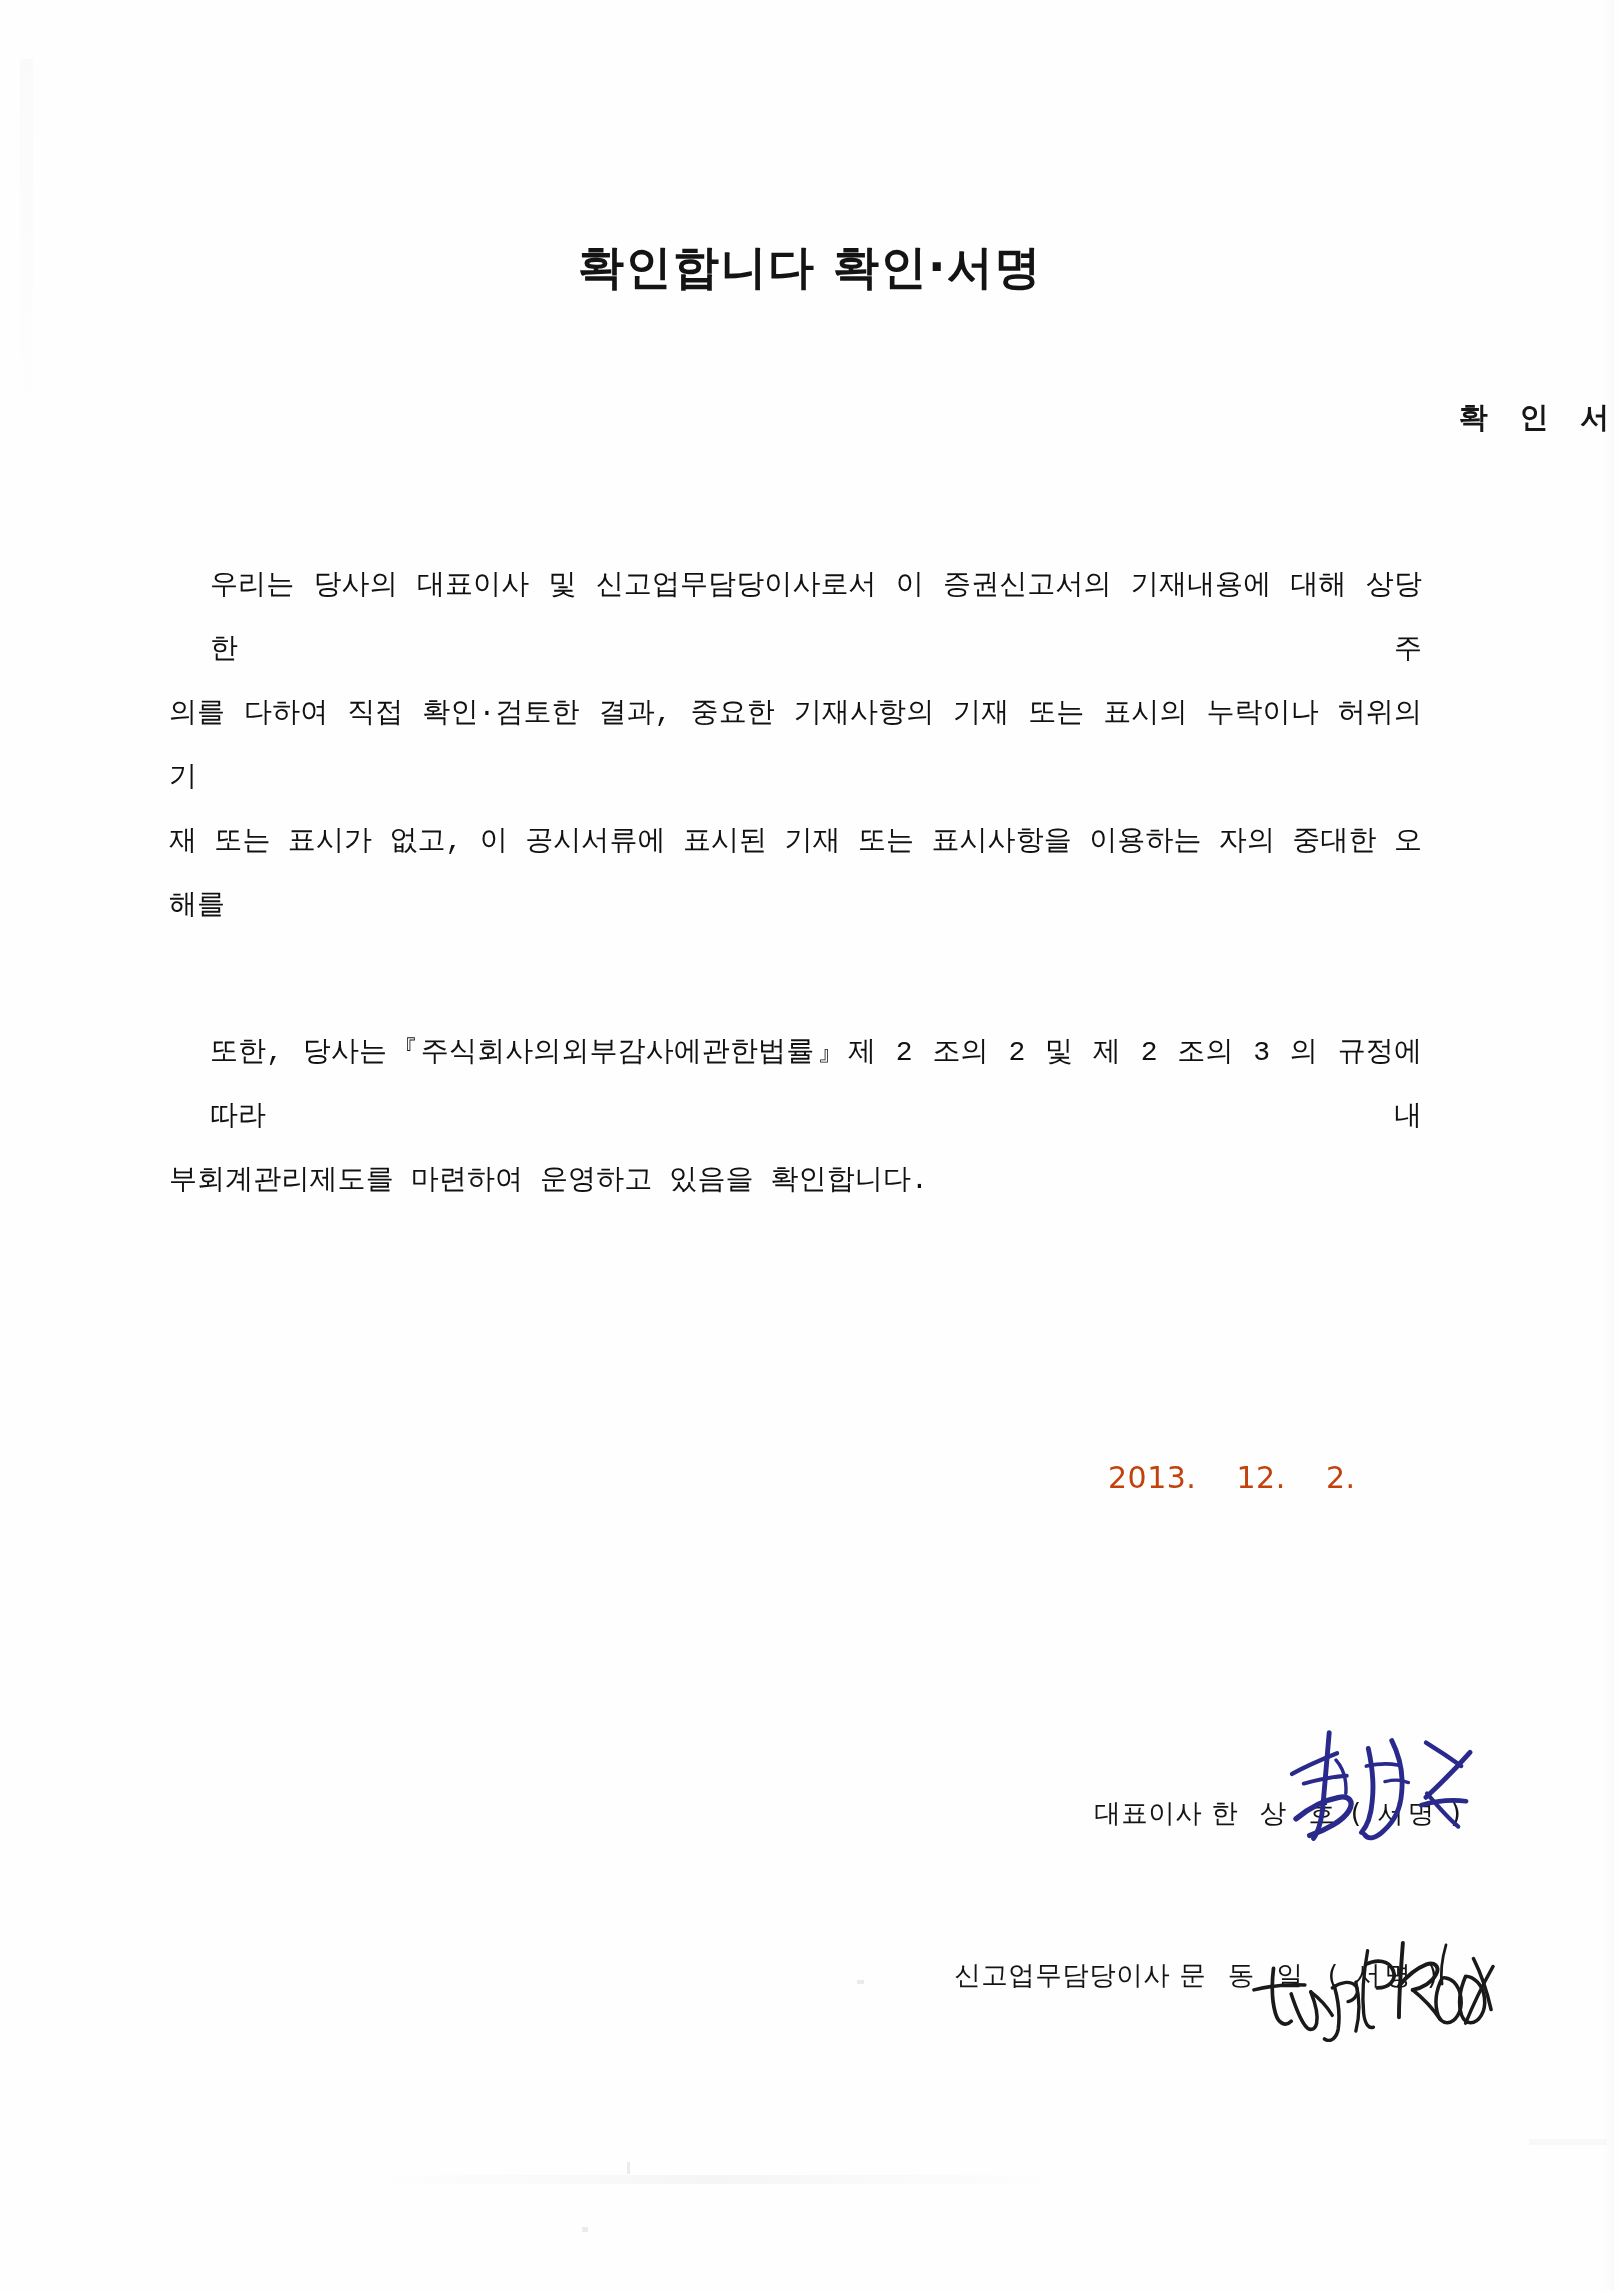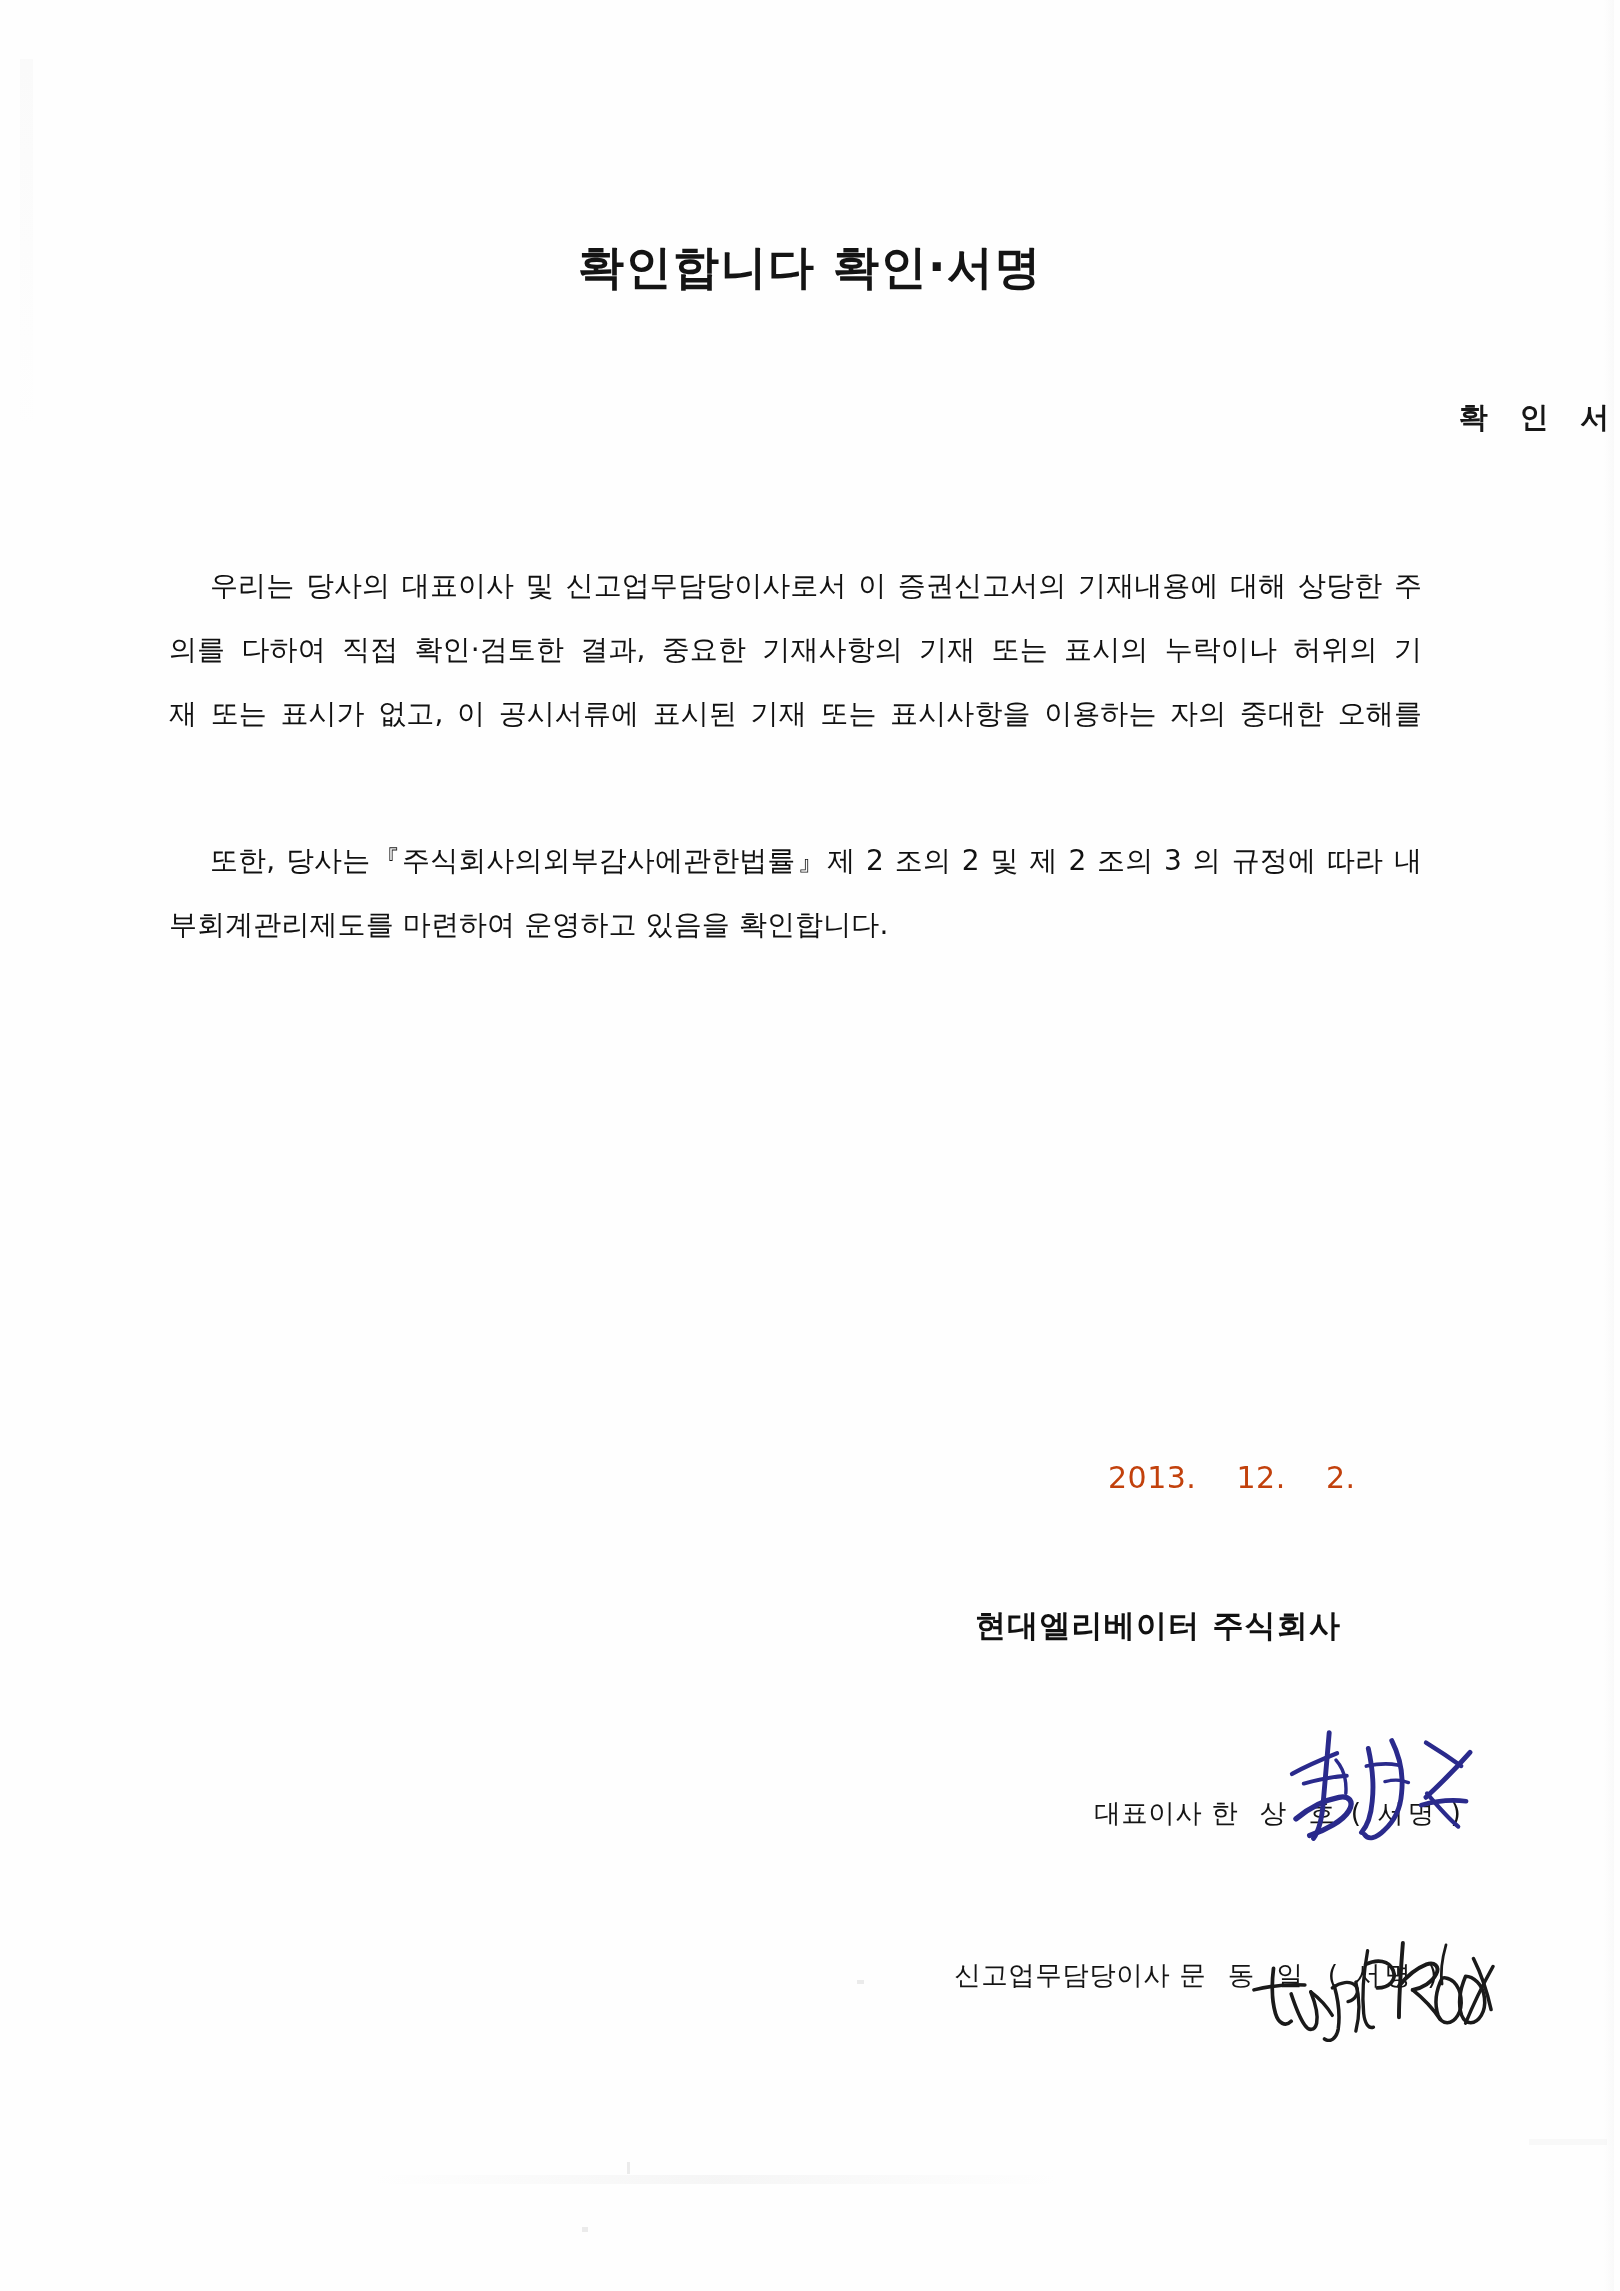--- a/index.html
+++ b/index.html
@@ -91,20 +91,21 @@
     margin: 0 0 0 0;
     font-size: 28px;
     line-height: 64px;
     color: #111111;
     letter-spacing: 0.1px;
   }
 
   .para-line {
     display: block;
     white-space: nowrap;
+    font-family: Liberation Mono, monospace;
   }
   .para-line.indent {
     padding-left: 41px;
   }
   .para-line.justify {
     white-space: normal;
     text-align: justify;
     text-align-last: justify;
   }
 
@@ -201,21 +202,20 @@
 
     <div class="para">
       <span class="para-line indent justify">또한, 당사는『주식회사의외부감사에관한법률』제 2 조의 2 및 제 2 조의 3 의 규정에 따라 내</span>
       <span class="para-line">부회계관리제도를 마련하여 운영하고 있음을 확인합니다.</span>
     </div>
 
   </div>
 
   <div class="date-line">2013.    12.    2.</div>
 
-  <div class="company-line">현대엘리베이터 주식회사</div>
 
   <div class="signer-row signer-ceo">
     <span class="signer-role">대표이사</span><span> </span><span class="signer-name">한 상 호</span><span> </span><span class="signer-paren">( 서명 )</span>
   </div>
 
   <svg class="sig-svg sig-ceo" viewBox="0 0 220 135">
     <g fill="none" stroke="#2a2a8c" stroke-linecap="round" stroke-linejoin="round">
       <path d="M18 52 C33 44, 49 37, 64 31" stroke-width="4.5"></path>
       <path d="M56 10 C54 32, 52 56, 50 80 C49 94, 47 108, 40 118" stroke-width="5"></path>
       <path d="M30 62 C44 58, 60 55, 74 54" stroke-width="4"></path>

